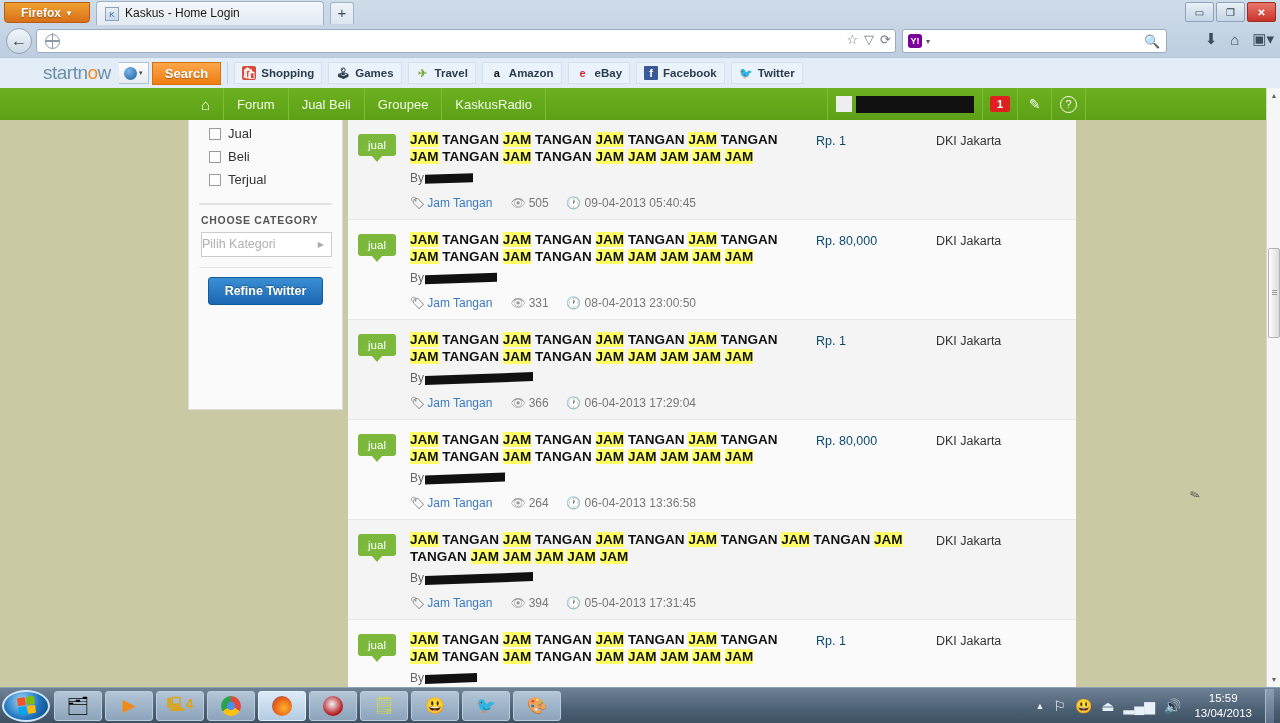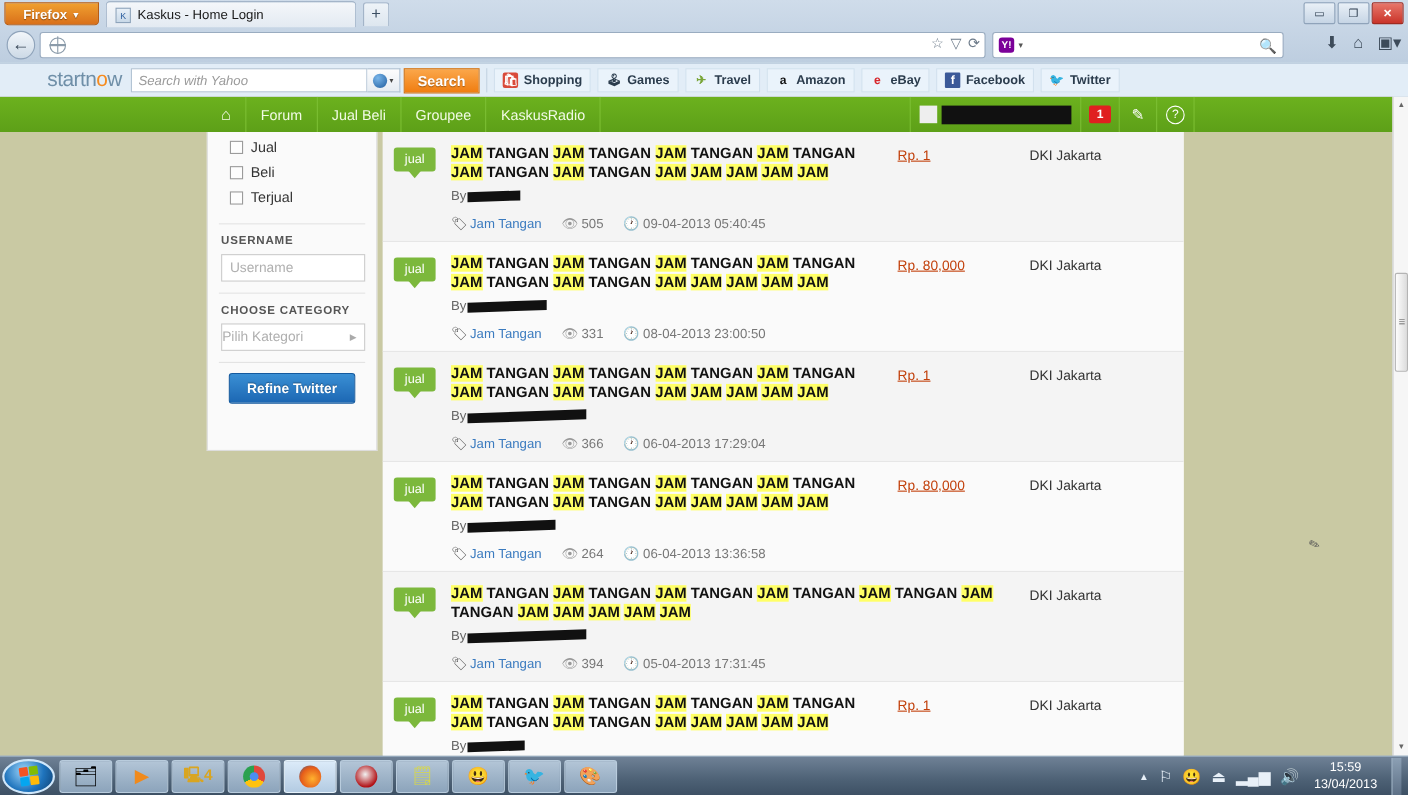--- a/index.html
+++ b/index.html
@@ -198,21 +198,21 @@
   }
   .res-main { flex: 1; padding: 11px 8px 8px 0; }
   .res-title { font-size: 13.5px; font-weight: bold; color: #111; line-height: 17px; }
   .hl { background: #ffff66; }
   .res-by { font-size: 12px; color: #666; margin-top: 6px; height: 15px; }
   .res-by .redact2 { background: #111; display: inline-block; height: 9px; vertical-align: middle; margin-left: 1px; transform: skewY(-2deg); }
   .res-meta { margin-top: 10px; display: flex; align-items: center; gap: 18px; font-size: 12px; color: #777; }
   .res-tag { color: #3b7bbf; }
   .res-tag .tagico { color: #555; margin-right: 2px; }
   .res-views .eye, .res-date .clock { color: #999; margin-right: 3px; }
-  .res-price { width: 120px; flex: none; padding: 14px 0 0 10px; font-size: 12.5px; color: #c2410c; text-decoration: underline; }
+  .res-price { width: 120px; flex: none; padding: 14px 0 0 10px; font-size: 12.5px; color: #0c4a6e; }
   .res-loc { width: 150px; flex: none; padding: 14px 0 0 10px; font-size: 12.5px; color: #333; }
 
   
   .pagescroll {
     position: absolute; left: 1266px; top: 88px; width: 14px; height: 599px;
     background: #f6f6f6; border-left: 1px solid #d6d6d6;
   }
   .ps-arrow {
     position: absolute; left: 0; width: 14px; height: 15px;
     display: flex; align-items: center; justify-content: center;
@@ -299,21 +299,20 @@
       </div>
       <div class="toolicons">
         <span>⬇</span>
         <span>⌂</span>
         <span>▣▾</span>
       </div>
     </div>
 
     <div class="bmbar">
       <div class="startnow-logo"><span>start</span><span>n</span><span class="o">o</span><span>w</span></div>
-      <div class="sn-search"><span>Search with Yahoo</span></div>
       <div class="sn-prov">
           <span class="ball"></span>
           <span class="car">▾</span>
         </div>
       <div class="sn-btn"><span>Search</span></div>
       <div class="bm-sep"></div>
       <div class="bm-item">
           <span class="bm-ico" style="background:#d94a3a;border-radius:2px;color:#fff;">🛍</span>
           <span>Shopping</span>
         </div>
@@ -390,24 +389,20 @@
         <div class="sb-check">
             <span class="cbox"></span>
             <span>Beli</span>
           </div>
         <div class="sb-check">
             <span class="cbox"></span>
             <span>Terjual</span>
           </div>
       </div>
       <div class="sb-sep"></div>
-      <div class="sb-section">
-        <div class="sb-label">USERNAME</div>
-        <div class="sb-input"><span>Username</span></div>
-      </div>
       <div class="sb-sep"></div>
       <div class="sb-section">
         <div class="sb-label">CHOOSE CATEGORY</div>
         <div class="sb-select">
             <span>Pilih Kategori</span>
             <span class="arr">▶</span>
           </div>
       </div>
       <div class="sb-sep"></div>
       <div class="sb-btnwrap">

